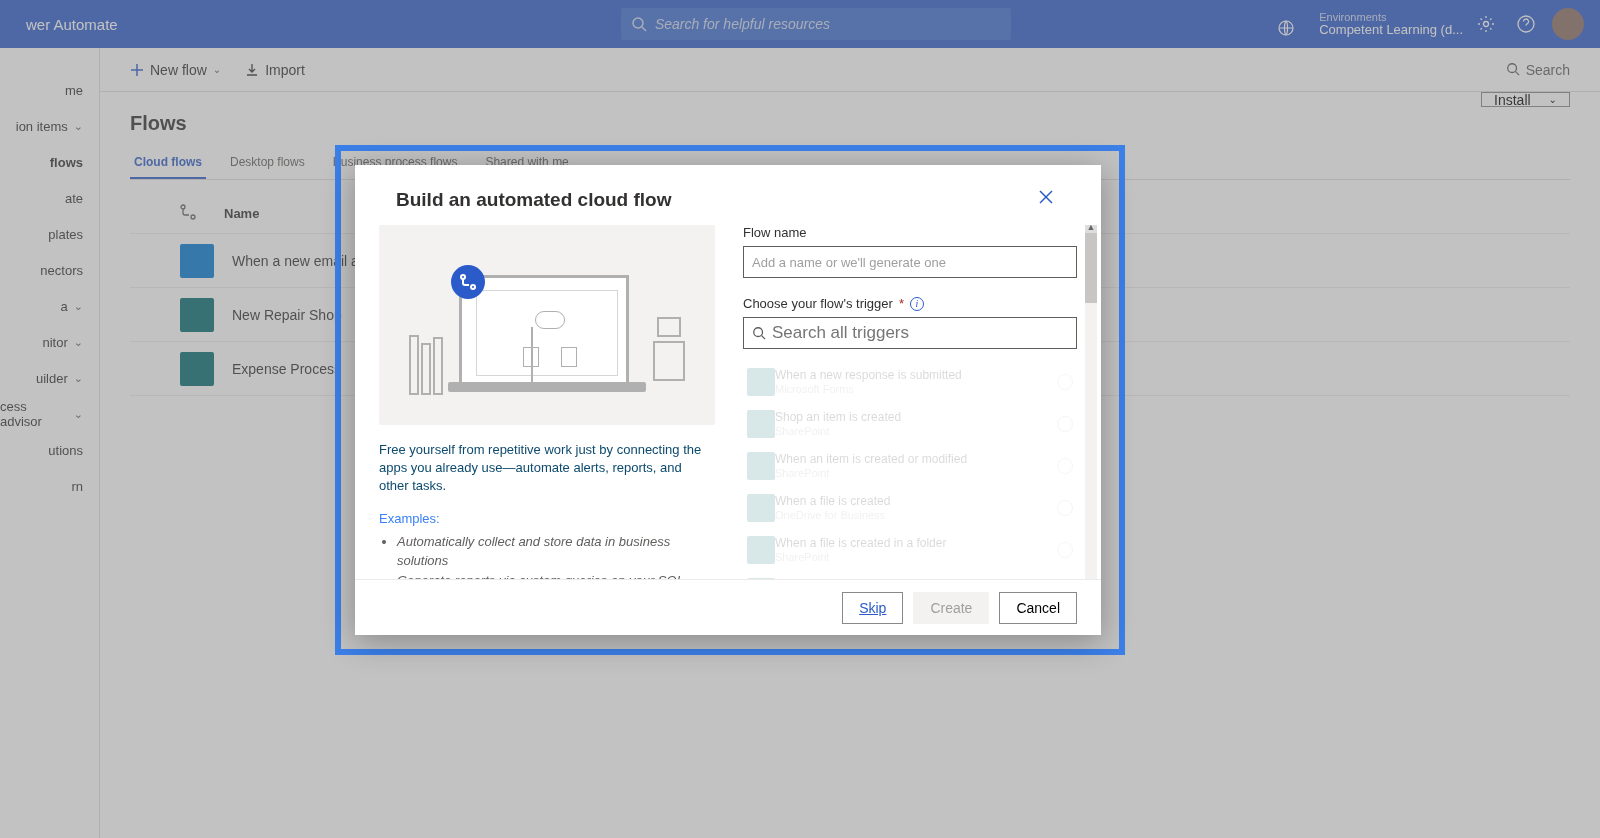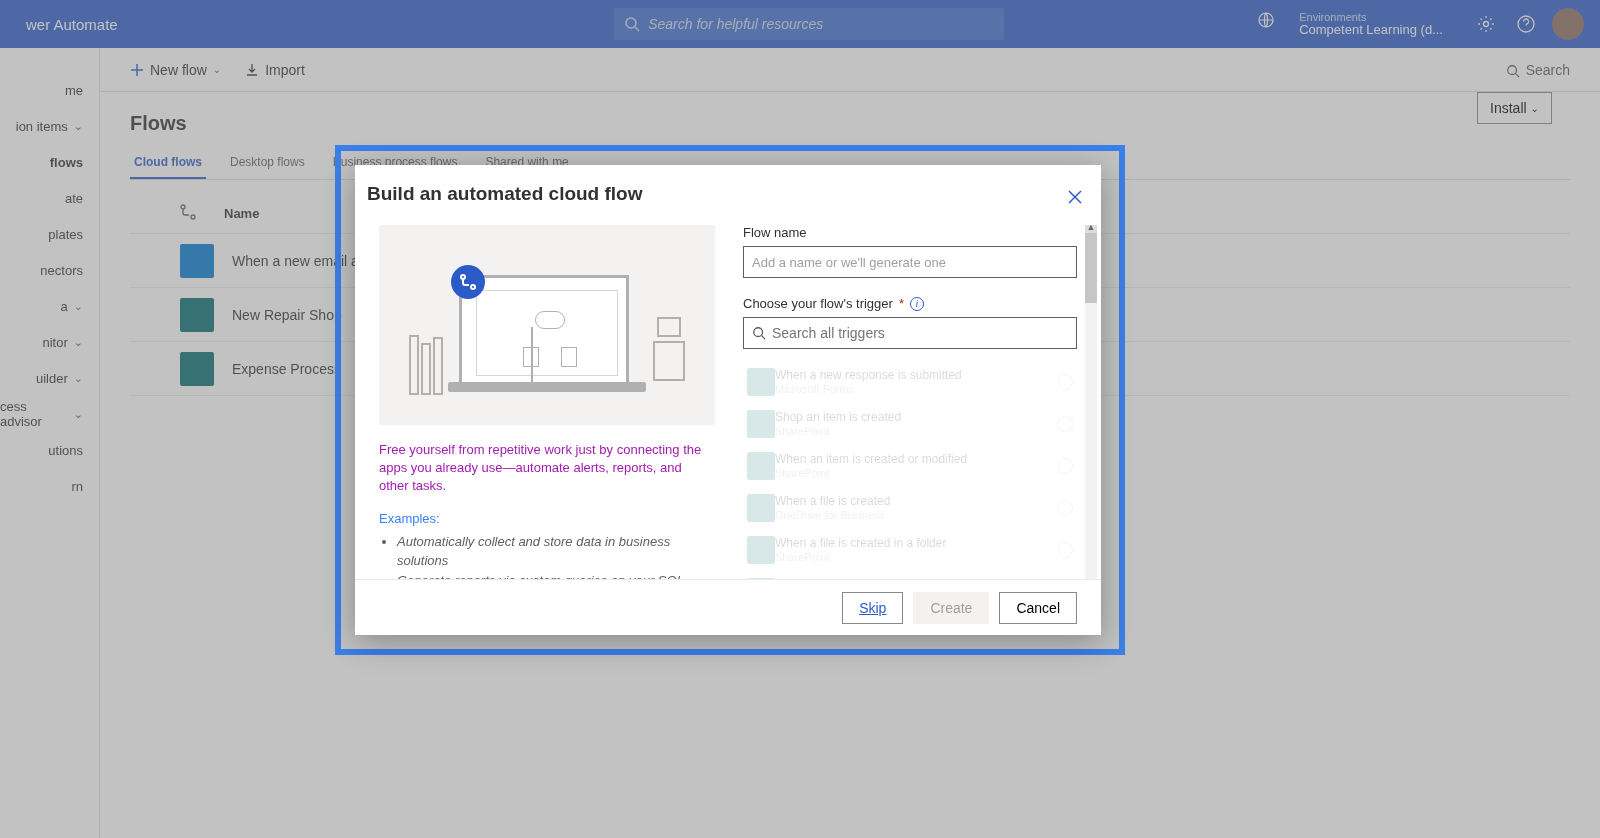--- a/index.html
+++ b/index.html
@@ -5,66 +5,66 @@
 * { box-sizing: border-box; margin: 0; padding: 0; font-family: "Segoe UI", Arial, sans-serif; }
 body { width: 1600px; height: 838px; overflow: hidden; background: #faf9f8; position: relative; }
 
 
 .topbar { height: 48px; background: #2a5bc9; display: flex; align-items: center; color: #fff; padding: 0 16px; }
 .topbar .app-name { font-size: 15px; margin-right: auto; margin-left: 10px; }
 .topbar .search { width: 390px; height: 32px; background: #3d6dd2; border-radius: 2px; display: flex; align-items: center; padding: 0 10px; color: #cfd9f0; margin: 0 auto 0 370px; }
 .topbar .search svg { width: 16px; height: 16px; margin-right: 8px; }
 .topbar .search input { flex: 1; background: transparent; border: none; color: #fff; font-size: 14px; outline: none; font-style: italic; }
 .topbar .search input::placeholder { color: #cfd9f0; }
-.topbar .env { display: flex; align-items: flex-start; gap: 24px; margin-left: auto; margin-right: 23px; }
+.topbar .env { display: flex; align-items: flex-end; gap: 24px; margin-left: auto; margin-right: 3px; }
 .env-icon { width: 18px; height: 18px; }
 .env-text { line-height: 1.1; }
 .env-text .lbl { font-size: 11px; color: #cfd9f0; }
 .env-text .val { font-size: 13px; }
 .topbar .iconbtn { width: 40px; height: 48px; display: flex; align-items: center; justify-content: center; }
 .avatar { width: 32px; height: 32px; border-radius: 50%; background: #8d6e63; margin-left: 6px; }
 
 
 .leftnav { position: absolute; top: 48px; left: 0; width: 100px; height: calc(100% - 48px); background: #fff; border-right: 1px solid #e1dfdd; padding-top: 24px; }
 .leftnav .item { height: 36px; display: flex; align-items: center; justify-content: flex-end; padding-right: 16px; font-size: 13px; color: #323130; position: relative; }
 .leftnav .item.active { font-weight: 600; }
 .leftnav .chev { color: #605e5c; font-size: 11px; margin-left: 6px; }
 
 
 .cmdbar { position: absolute; top: 48px; left: 100px; right: 0; height: 44px; background: #fff; border-bottom: 1px solid #e1dfdd; display: flex; align-items: center; padding: 0 30px; gap: 24px; }
 .cmdbtn { display: flex; align-items: center; gap: 6px; font-size: 14px; color: #323130; }
 .cmdbtn svg { width: 14px; height: 14px; }
 .cmdbar .spacer { flex: 1; }
-.searchbtn2 { display: flex; align-items: flex-end; gap: 6px; font-size: 14px; color: #605e5c; }
+.searchbtn2 { display: flex; align-items: flex-start; gap: 6px; font-size: 14px; color: #605e5c; }
 
 
 .content { position: absolute; top: 92px; left: 100px; right: 0; bottom: 0; padding: 20px 30px; background: #fff; }
 .content h1 { font-size: 20px; font-weight: 600; color: #323130; margin-bottom: 12px; }
 .tabs { display: flex; gap: 20px; border-bottom: 1px solid #e1dfdd; margin-bottom: 20px; }
 .tab { padding: 8px 4px; font-size: 12px; color: #605e5c; border-bottom: 2px solid transparent; }
 .tab.active { color: #2a5bc9; border-bottom-color: #2a5bc9; font-weight: 600; }
-.install-btn { position: absolute; top: 0; right: 48px; height: 32px; border: 1px solid #8a8886; background: #fff; padding: 0 12px; font-size: 14px; display: flex; align-items: center; gap: 4px; }
+.install-btn { position: absolute; top: 0; right: 30px; height: 15px; border: 1px solid #8a8886; background: #fff; padding: 0 12px; font-size: 14px; display: flex; align-items: center; gap: 18px; }
 
 .flist-header { display: flex; align-items: center; padding: 4px 0 10px 50px; font-size: 13px; font-weight: 600; color: #323130; border-bottom: 1px solid #edebe9; }
 .flist-header .iconcol { width: 44px; }
 .frow { display: flex; align-items: center; height: 54px; border-bottom: 1px solid #edebe9; padding-left: 50px; }
 .frow .ficon { width: 34px; height: 34px; border-radius: 2px; margin-right: 18px; }
 .frow .ficon.outlook { background: #0078d4; }
 .frow .ficon.teal { background: #036c70; }
 .frow .fname { font-size: 14px; color: #323130; }
 
 
 .overlay { position: absolute; inset: 0; background: rgba(120,120,120,0.45); }
 
 
 .highlight { position: absolute; left: 335px; top: 145px; width: 790px; height: 510px; border: 6px solid #3b7fe8; }
 
 
 .modal { position: absolute; left: 355px; top: 165px; width: 746px; height: 470px; background: #fff; box-shadow: 0 6px 30px rgba(0,0,0,0.3); display: flex; flex-direction: column; }
-.modal-head { display: flex; align-items: flex-start; padding: 18px 12px 14px; }
+.modal-head { display: flex; align-items: flex-end; padding: 18px 41px 14px; }
 .modal-head h2 { font-size: 19px; font-weight: 600; color: #323130; flex: 1; }
 .closex { color: #605e5c; font-size: 16px; width: 28px; height: 28px; display: flex; align-items: center; justify-content: center; }
 .closex svg { width: 14px; height: 14px; stroke: #2a5bc9; stroke-width: 1.5; }
 .modal-body { flex: 1; display: flex; padding: 0 24px; gap: 28px; overflow: hidden; }
 .mleft { width: 336px; }
 .illus { width: 100%; height: 200px; background: #f3f2f1; position: relative; border-radius: 2px; }
 .illus .laptop { position: absolute; left: 80px; top: 50px; width: 170px; height: 110px; border: 3px solid #b0b0b0; background: #fff; }
 .illus .laptop::after { content:""; position:absolute; left:-14px; bottom:-10px; width: 198px; height: 10px; background:#b0b0b0; border-radius: 2px; }
 .illus .laptop .inner-line { position: absolute; left:14px; top:12px; width:142px; height:86px; border:1px solid #d6d6d6;}
 .illus .cloud { position:absolute; left: 58px; top: 20px; width: 30px; height: 18px; border:1.5px solid #b0b0b0; border-radius: 10px; background:#fff;}
@@ -73,31 +73,31 @@
 .illus .db2 { left:84px; top:56px;}
 .illus .stand { position:absolute; left:54px; top:36px; width:1.5px; height:56px; background:#b0b0b0;}
 .illus .books { position:absolute; left:30px; bottom:30px; width:40px; height:66px; }
 .illus .books .bk { position:absolute; bottom:0; width:10px; border:2px solid #b0b0b0; }
 .illus .books .b1{left:0;height:60px;} .illus .books .b2{left:12px;height:52px;} .illus .books .b3{left:24px;height:58px;}
 .illus .robot { position:absolute; right:24px; bottom:30px; width:44px; height:78px; }
 .illus .robot .rh{ width:24px; height:20px; border:2px solid #b0b0b0; margin:0 auto;}
 .illus .robot .rb{ width:32px; height:40px; border:2px solid #b0b0b0; margin:4px auto 0;}
 .illus .badge { position:absolute; left:72px; top:40px; width:34px; height:34px; border-radius:50%; background:#2a5bc9; display:flex; align-items:center; justify-content:center;}
 .illus .badge svg{ width:18px; height:18px; stroke:#fff; fill:none; stroke-width:2;}
-.mleft p { font-size: 13px; color: #a21caf; margin-top: 16px; line-height: 1.4; }
+.mleft p { font-size: 13px; color: #0c4a6e; margin-top: 16px; line-height: 1.4; }
 .mleft .exhead { font-size: 13px; color: #3b82f6; margin-top: 14px; }
 .mleft ul { font-size: 13px; color: #605e5c; margin-top: 4px; padding-left: 18px; line-height: 1.5; font-style: italic; }
 
 .mright { flex: 1; position: relative; }
 .flabel { font-size: 13px; color: #323130; margin-bottom: 6px; display:flex; align-items:center; gap:6px;}
 .mright input.txtin { width: 100%; height: 32px; border: 1px solid #605e5c; padding: 0 8px; font-size: 13px; outline: none; }
 .mright input.txtin::placeholder { color: #a19f9d; }
 .trigsearch { display: flex; align-items: center; border: 1px solid #605e5c; height: 32px; padding: 0 8px; margin-bottom: 12px;}
 .trigsearch svg{ width:14px; height:14px; margin-right:6px; stroke:#605e5c;}
-.trigsearch input{ flex:1; border:none; outline:none; font-size:14px;}
+.trigsearch input{ flex:1; border:none; outline:none; font-size:17px;}
 .req{ color:#a4262c; }
 .info-icon{ color:#2a5bc9; width:14px; height:14px; border:1px solid #2a5bc9; border-radius:50%; display:inline-flex; align-items:center; justify-content:center; font-size:10px; font-style:italic; font-family: serif;}
 .triggers { opacity: 0.15; }
 .trg { display:flex; align-items:center; height:42px; padding:0 4px; }
 .trg .ticon{ width:28px; height:28px; background:#036c70; border-radius:2px;}
 .trg .tlbl{ flex:1; font-size:12px; line-height:1.2;}
 .trg .tlbl .sub{ color:#a19f9d; font-size:11px;}
 .trg .tinfo{ width:16px; height:16px; border:1px solid #bbb; border-radius:50%;}
 .vscroll{ position:absolute; right:-20px; top:8px; width:12px; height:350px; background:#f3f2f1;}
 .vscroll .thumb{ position:absolute; top:0; left:0; width:12px; height:70px; background:#c8c6c4;}

